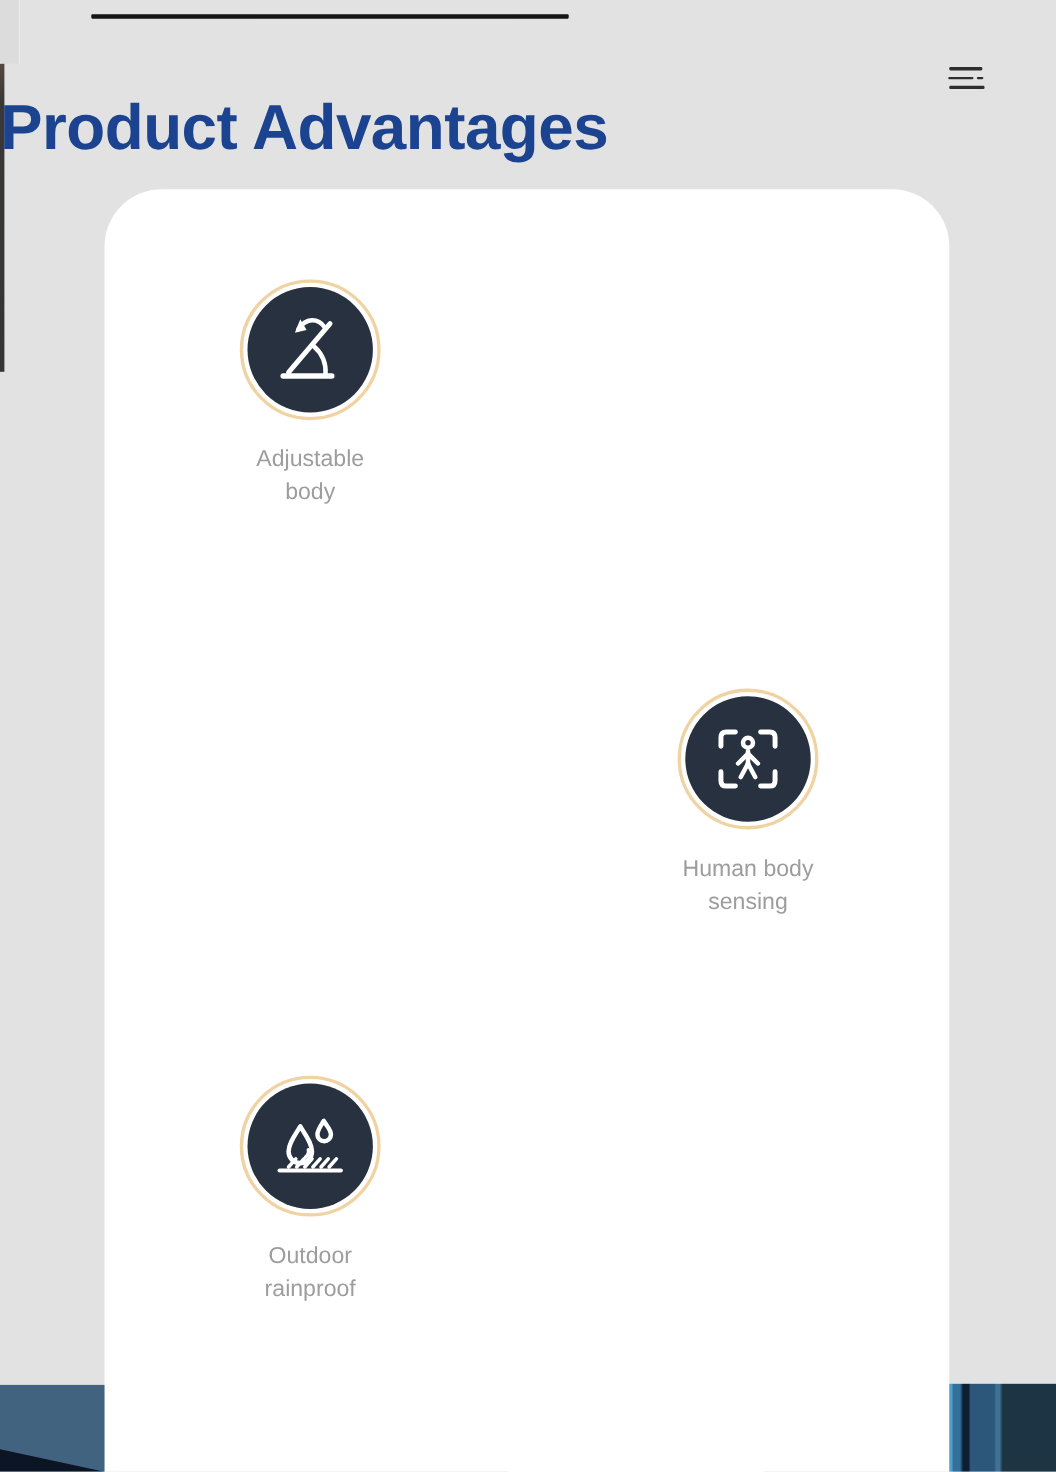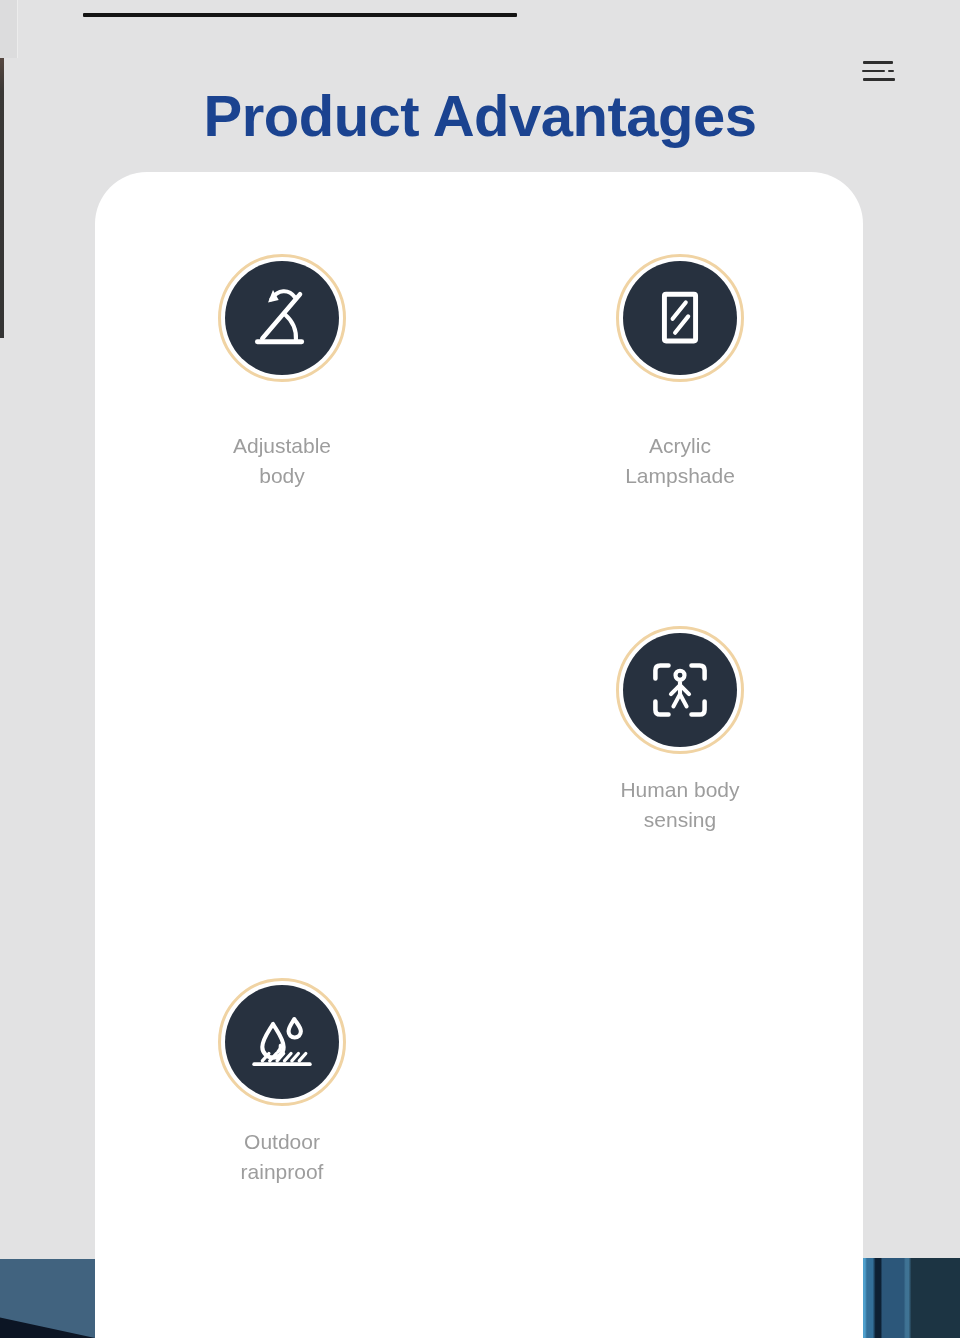--- a/index.html
+++ b/index.html
@@ -28,33 +28,33 @@
     position:absolute;left:0;top:0;width:18px;height:58px;
     background:rgba(0,0,0,0.025);border-right:1px solid rgba(255,255,255,0.45);
   }
   .menu-icon{position:absolute;left:862px;top:60px;width:32px;height:22px;}
   .menu-icon .ln{position:absolute;height:2.5px;background:var(--menu-icon);border-radius:1px;}
   .menu-icon .l1{left:1px;top:1px;width:30px;}
   .menu-icon .l2a{left:0;top:9.5px;width:23px;}
   .menu-icon .l2b{left:26px;top:9.5px;width:6px;}
   .menu-icon .l3{left:1px;top:18px;width:32px;}
   .page-title{
-    position:absolute;left:0;top:84px;width:100%;text-align:center;
+    position:absolute;left:0;top:84px;width:100%;
     font-size:58px;font-weight:700;color:var(--title-blue);
     letter-spacing:-0.5px;line-height:1.1;
   }
   .card{
     position:absolute;left:95px;top:172px;width:768px;height:1166px;
     background:var(--card);border-radius:52px 52px 0 0;
   }
   .feature{
     position:absolute;width:320px;display:flex;flex-direction:column;align-items:center;
   }
   .col-1{left:27px;} .col-2{left:425px;}
-  .row-1{top:82px;gap:28px;} .row-2{top:454px;} .row-3{top:806px;}
+  .row-1{top:82px;} .row-2{top:454px;} .row-3{top:806px;}
   .icon-ring{
     width:128px;height:128px;border-radius:50%;
     border:3px solid var(--icon-ring);
     display:flex;align-items:center;justify-content:center;
   }
   .icon-circle{
     width:114px;height:114px;border-radius:50%;
     background:var(--icon-circle);
     display:flex;align-items:center;justify-content:center;
   }
@@ -109,35 +109,20 @@
           <path d="M33 31 L46 28 L39 16 Z" fill="#fff"></path>
         </svg>
       </div>
     </div>
     <div class="feature-label">
       <div>Adjustable</div>
       <div>body</div>
     </div>
   </div>
 
-  <div class="feature col-2 row-1">
-    <div class="icon-ring">
-      <div class="icon-circle">
-        <svg viewBox="0 0 100 100">
-          <rect class="stroke" stroke-width="6" x="31" y="21" width="38" height="57" rx="2"></rect>
-          <path class="stroke" stroke-width="5" d="M41 51 L57 31"></path>
-          <path class="stroke" stroke-width="5" d="M44 68 L60 48"></path>
-        </svg>
-      </div>
-    </div>
-    <div class="feature-label">
-      <div>Acrylic</div>
-      <div>Lampshade</div>
-    </div>
-  </div>
 
 
   <div class="feature col-2 row-2">
     <div class="icon-ring">
       <div class="icon-circle">
         <svg viewBox="0 0 100 100">
           <path class="stroke" stroke-width="5.5" d="M36 20 L26 20 Q20 20 20 26 L20 36"></path>
           <path class="stroke" stroke-width="5.5" d="M64 20 L74 20 Q80 20 80 26 L80 36"></path>
           <path class="stroke" stroke-width="5.5" d="M20 64 L20 74 Q20 80 26 80 L36 80"></path>
           <path class="stroke" stroke-width="5.5" d="M80 64 L80 74 Q80 80 74 80 L64 80"></path>

